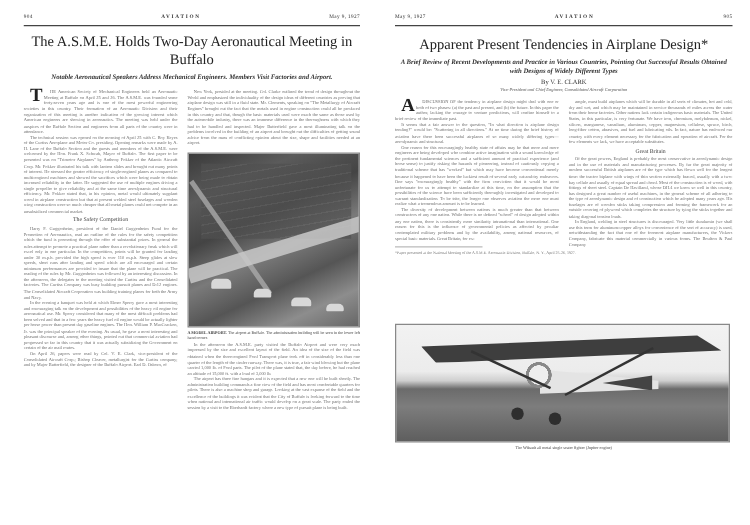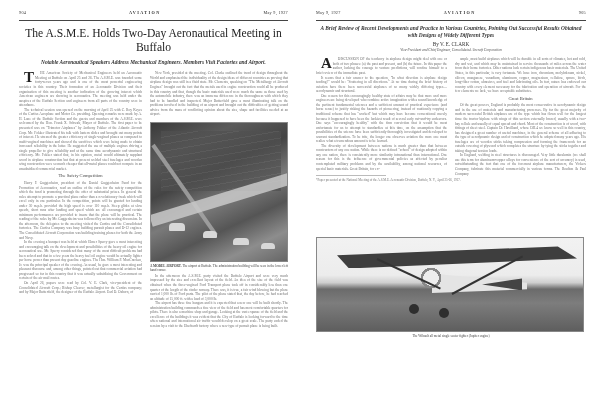--- a/index.html
+++ b/index.html
@@ -84,20 +84,21 @@
     </div>
   </div>
 
   <div class="page right">
     <div class="running">
       <span>May 9, 1927</span>
       <span class="mid">AVIATION</span>
       <span>905</span>
     </div>
     <div class="rule"></div>
+    <h1 class="title" style="margin-top:8px;">Apparent Present Tendencies in Airplane Design*</h1>
     <div class="subtitle">A Brief Review of Recent Developments and Practice in Various Countries, Pointing Out Successful Results Obtained with Designs of Widely Different Types</div>
     <div class="byline">By V. E. CLARK</div>
     <div class="affil">Vice-President and Chief Engineer, Consolidated Aircraft Corporation</div>
 
     <div class="cols" style="height:170px;overflow:hidden;">
       <div class="col">
         <p><span class="dropcap">A</span><span>DISCUSSION OF the tendency in airplane design might deal with one or both of two phases: (a) the past and present, and (b) the future. In this paper the author, lacking the courage to venture predictions, will confine himself to a brief review of the immediate past.</span></p>
         <p>It seems that a fair answer to the question, "In what direction is airplane design tending?" would be: "Scattering in all directions." At no time during the brief history of aviation have there been successful airplanes of so many widely differing types—aerodynamic and structural.</p>
         <p>One reason for this encouragingly healthy state of affairs may be that more and more engineers are being developed who combine active imagination with a sound knowledge of the pertinent fundamental sciences and a sufficient amount of practical experience (and horse sense) to justify risking the hazards of pioneering, instead of cautiously copying a traditional scheme that has "worked" but which may have become conventional merely because it happened to have been the luckiest result of several early cut-and-try endeavors. One says "encouragingly healthy" with the firm conviction that it would be most unfortunate for us to attempt to standardize at this time, on the assumption that the possibilities of the science have been sufficiently thoroughly investigated and developed to warrant standardization. To be trite, the longer one observes aviation the more one must realize what a tremendous amount is to be learned.</p>
         <p>The diversity of development between nations is much greater than that between constructors of any one nation. While there is no defined "school" of design adopted within any one nation, there is consistently more similarity intranational than international. One reason for this is the influence of governmental policies as affected by peculiar contemplated military problems and by the availability, among national resources, of special basic materials. Great Britain, for ex-</p>

